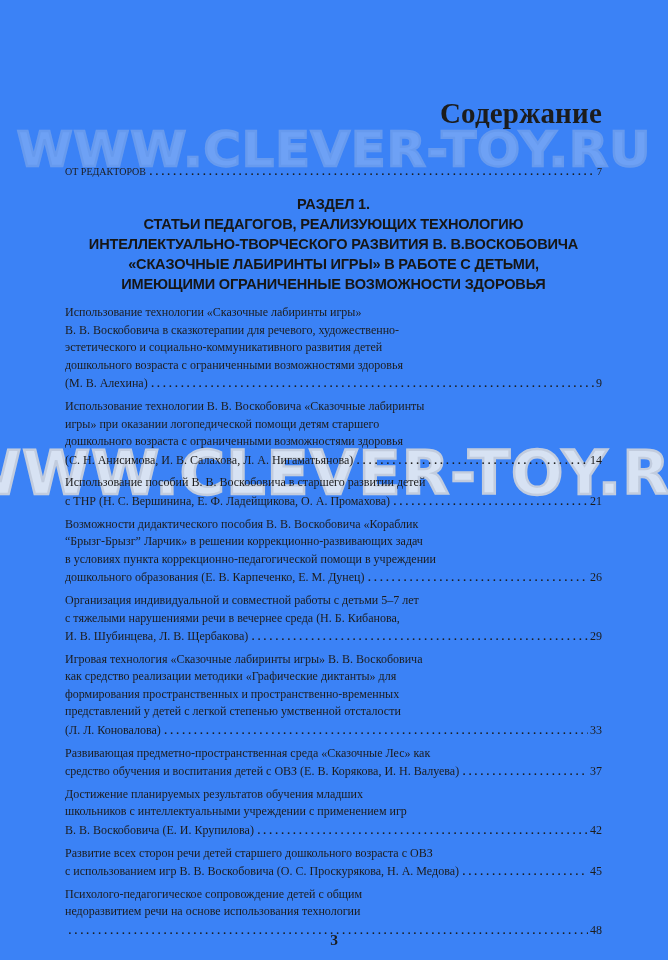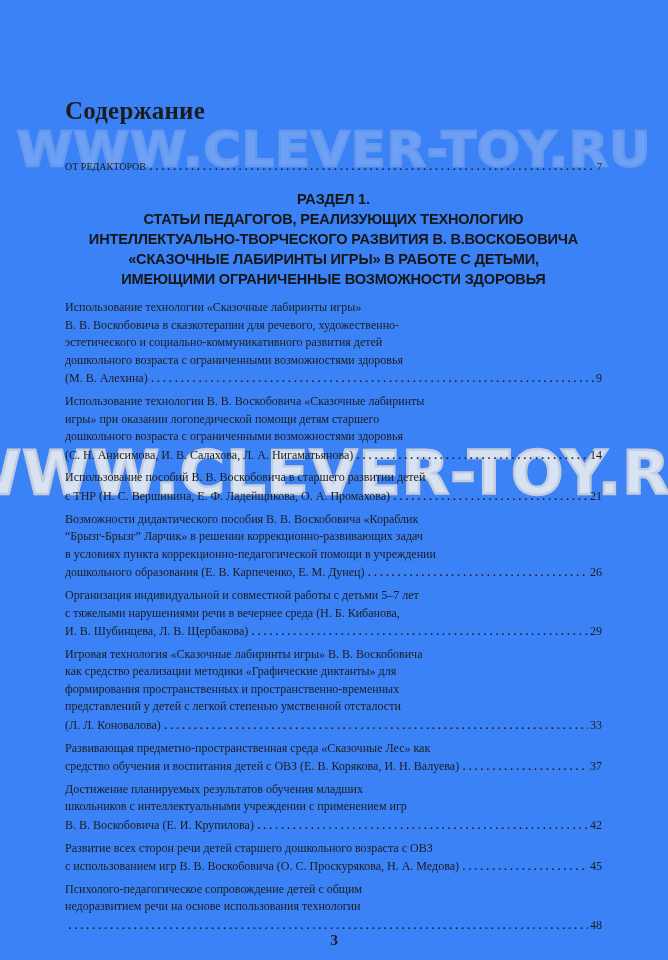--- a/index.html
+++ b/index.html
@@ -38,22 +38,22 @@
     font-size:46px;
     transform:scale(1.1,1.05);
     opacity:.28;
   }
   
   .content {
     position:absolute; top:0; left:65px; right:66px; z-index:1;
   }
   .doc-title {
     margin-top:97px;
-    text-align:left;
-    font-size:25px;
+    text-align:right;
+    font-size:29px;
     font-weight:bold;
     letter-spacing:.2px;
   }
   
   .leader-row { display:flex; align-items:baseline; }
   .leader-row .t { flex:0 1 auto; min-width:0; overflow:hidden; white-space:nowrap; }
   .dots {
     flex:1 1 0; min-width:8px;
     overflow:hidden; white-space:nowrap;
     padding:0 2px 0 3px;

